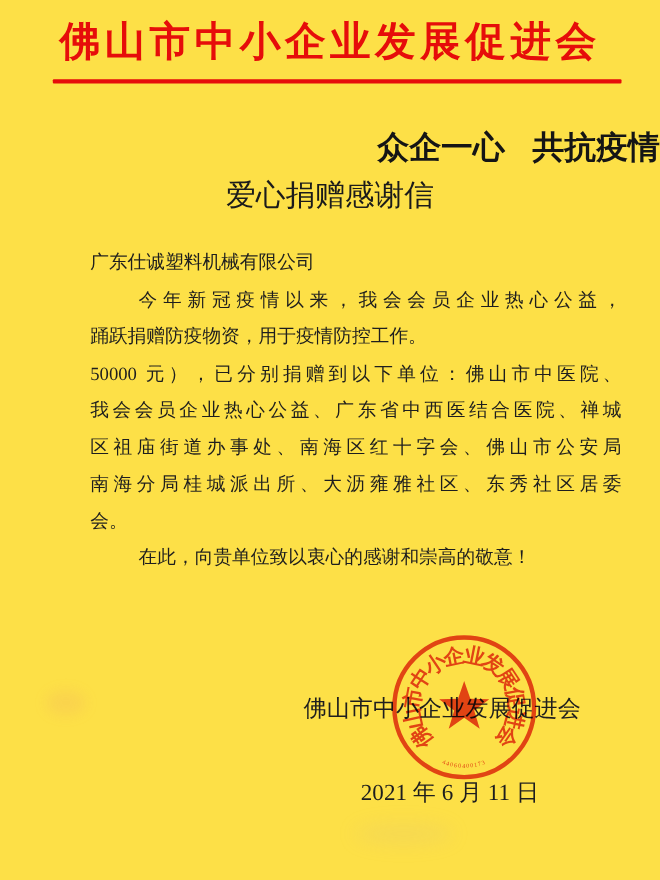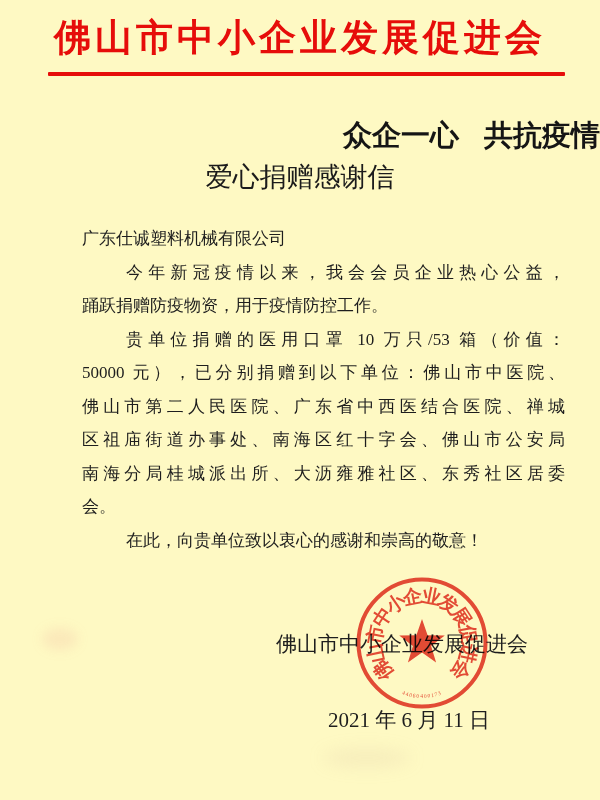--- a/index.html
+++ b/index.html
@@ -1,20 +1,20 @@
 <!DOCTYPE html>
 <html><head>
 <meta charset="utf-8">
 <style>
   html,body{margin:0;padding:0;background:#e9e9e9;}
   .page{
     position:relative;
     width:600px;height:800px;
     margin:0 auto;
-    background:#fef9c3;
+    background:#fde047;
     overflow:hidden;
     font-family:"Liberation Serif","DejaVu Serif",serif;
     color:#1f1f1f;
   }
   
   .letterhead{
     position:absolute;top:13px;left:0;right:0;
     text-align:center;
     font-size:37px;font-weight:bold;
     letter-spacing:4px;
@@ -96,23 +96,22 @@
 
   <div class="letter-title">
     <span>众企一心</span><span class="gap"></span><span>共抗疫情</span>
   </div>
   <div class="letter-subtitle">爱心捐赠感谢信</div>
 
   <div class="body-block">
     <div class="body-line">广东仕诚塑料机械有限公司</div>
     <div class="body-line indent stretch">今年新冠疫情以来，我会会员企业热心公益，</div>
     <div class="body-line">踊跃捐赠防疫物资，用于疫情防控工作。</div>
-    <div class="body-line indent stretch">贵单位捐赠的医用口罩 10 万只/53 箱（价值：</div>
     <div class="body-line stretch">50000 元），已分别捐赠到以下单位：佛山市中医院、</div>
-    <div class="body-line stretch">佛山市第二人民医院、广东省中西医结合医院、禅城</div>
+    <div class="body-line stretch">我会会员企业热心公益、广东省中西医结合医院、禅城</div>
     <div class="body-line stretch">区祖庙街道办事处、南海区红十字会、佛山市公安局</div>
     <div class="body-line stretch">南海分局桂城派出所、大沥雍雅社区、东秀社区居委</div>
     <div class="body-line">会。</div>
     <div class="body-line indent">在此，向贵单位致以衷心的感谢和崇高的敬意！</div>
   </div>
 
   <div class="signature-org">佛山市中小企业发展促进会</div>
   <div class="signature-date">2021 年 6 月 11 日</div>
 
   <div class="seal">

